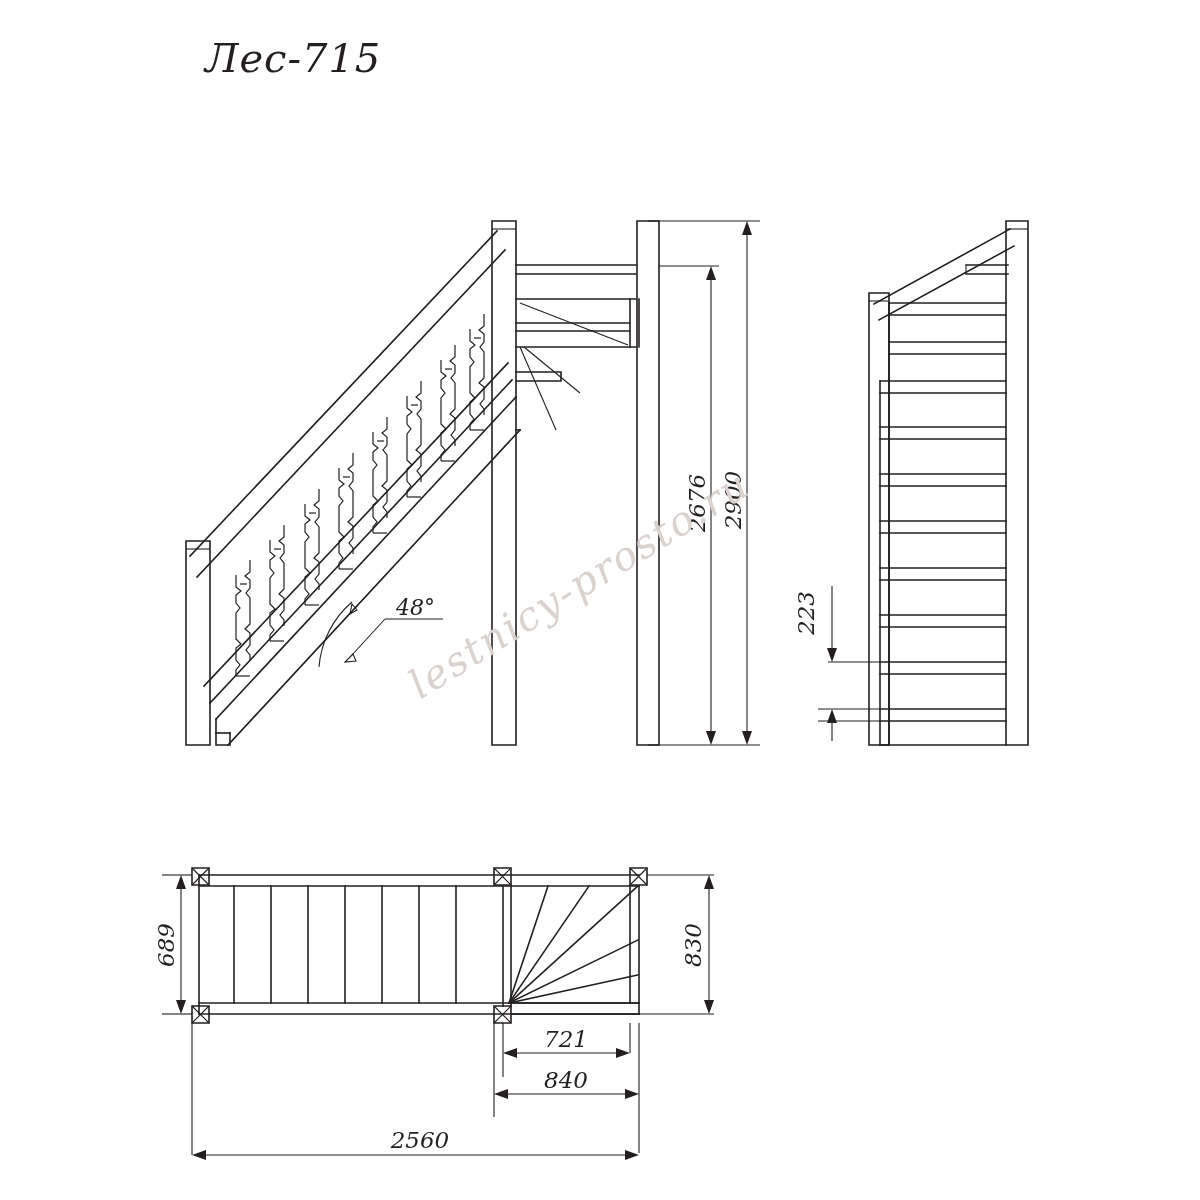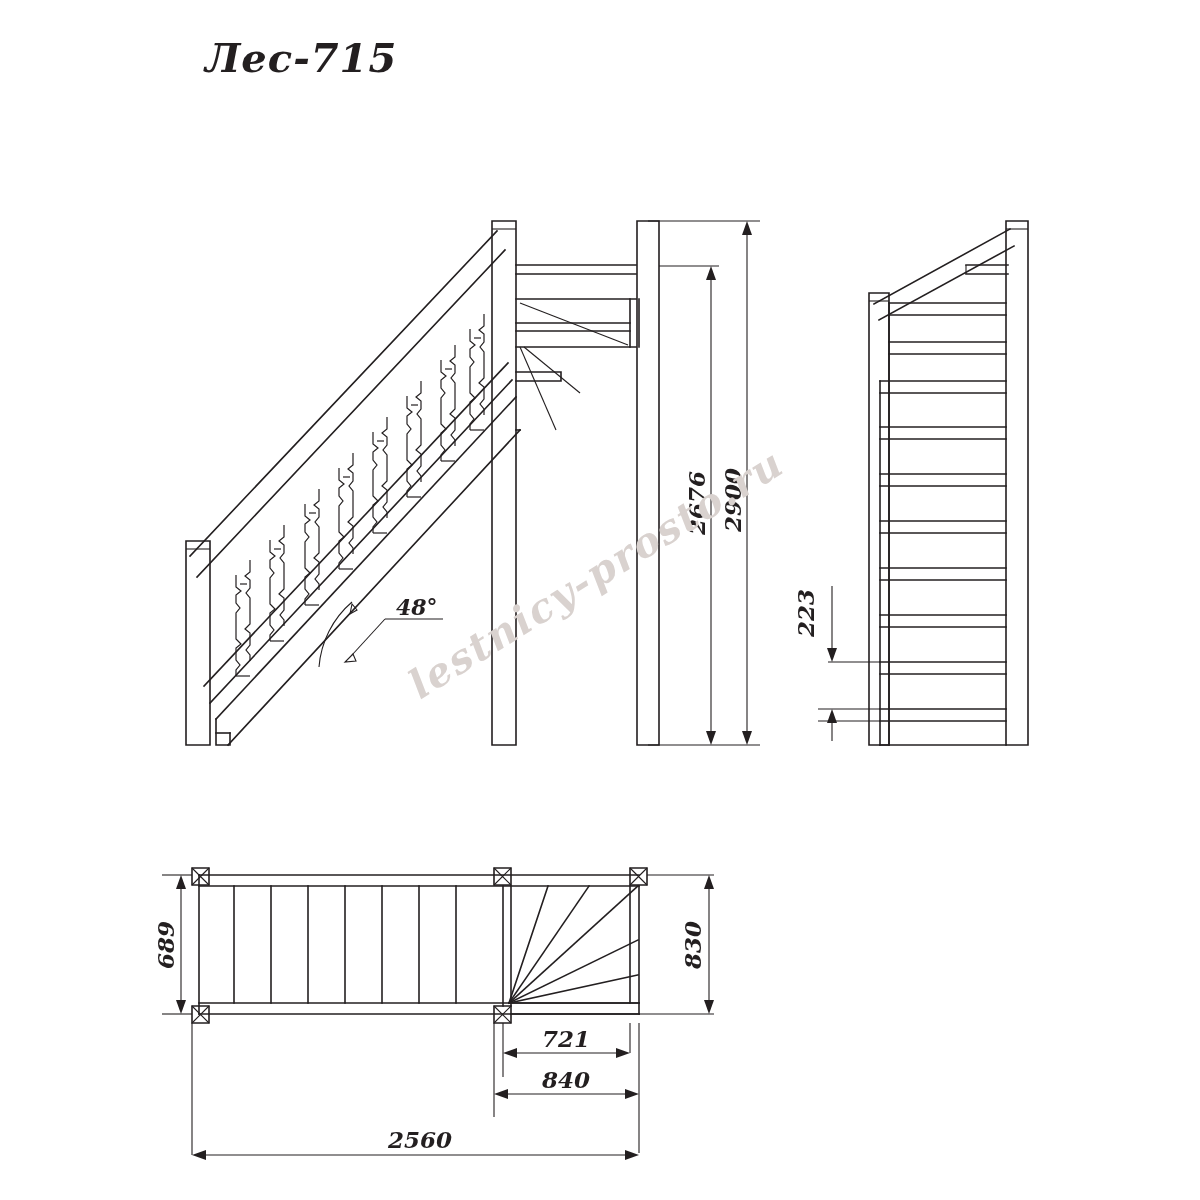--- a/index.html
+++ b/index.html
@@ -13,21 +13,20 @@
     position: relative;
     font-family: "DejaVu Sans", sans-serif;
     overflow: hidden;
   }
   #drawing-root {
     position: absolute;
     left: 0;
     top: 0;
     width: 1096px;
     height: 1200px;
-    font-weight: bold;
   }
   svg.sheet {
     display: block;
     width: 1200px;
     height: 1200px;
   }
   .ln {
     stroke: #231f20;
     fill: none;
     stroke-width: 1.6;

